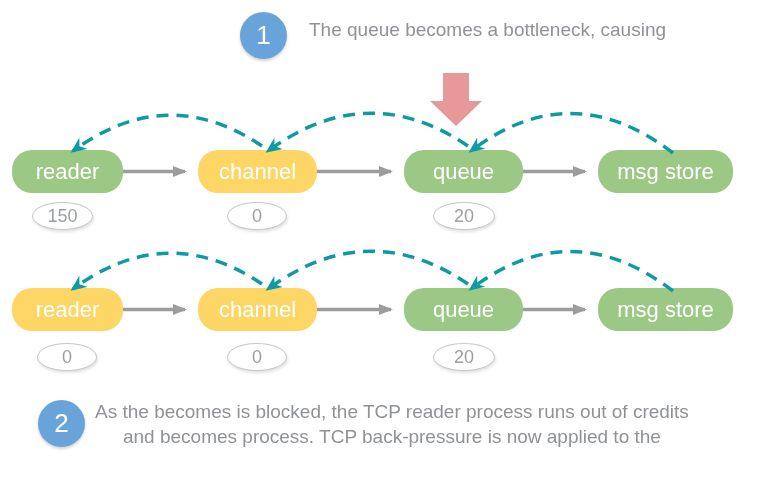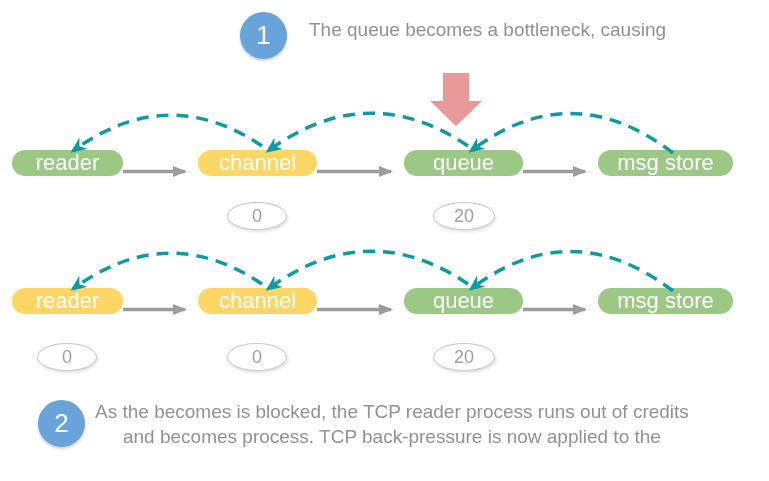--- a/index.html
+++ b/index.html
@@ -6,21 +6,21 @@
   #canvas {
     position: relative;
     width: 769px;
     height: 481px;
     background: #ffffff;
     overflow: hidden;
     font-family: "Liberation Sans", sans-serif;
   }
   .node {
     position: absolute;
-    height: 26px;
+    height: 43px;
     border-radius: 20px;
     color: #ffffff;
     font-size: 22px;
     display: flex;
     align-items: center;
     justify-content: center;
     z-index: 2;
   }
   .node.ok      { background: var(--node_ok); }
   .node.blocked { background: var(--node_blocked); }
@@ -97,20 +97,21 @@
   <div class="node blocked" style="left:198px; top:150px; width:119px;">
     <span>channel</span>
   </div>
   <div class="node ok" style="left:404px; top:150px; width:119px;">
     <span>queue</span>
   </div>
   <div class="node ok" style="left:598px; top:150px; width:135px;">
     <span>msg store</span>
   </div>
 
+  <div class="badge" style="left:32px;  top:202px; width:61px;">150</div>
   <div class="badge" style="left:227px; top:202px; width:60px;">0</div>
   <div class="badge" style="left:433px; top:202px; width:62px;">20</div>
 
   <div class="node blocked" style="left:12px;  top:288px; width:111px;">
     <span>reader</span>
   </div>
   <div class="node blocked" style="left:198px; top:288px; width:119px;">
     <span>channel</span>
   </div>
   <div class="node ok" style="left:404px; top:288px; width:119px;">

